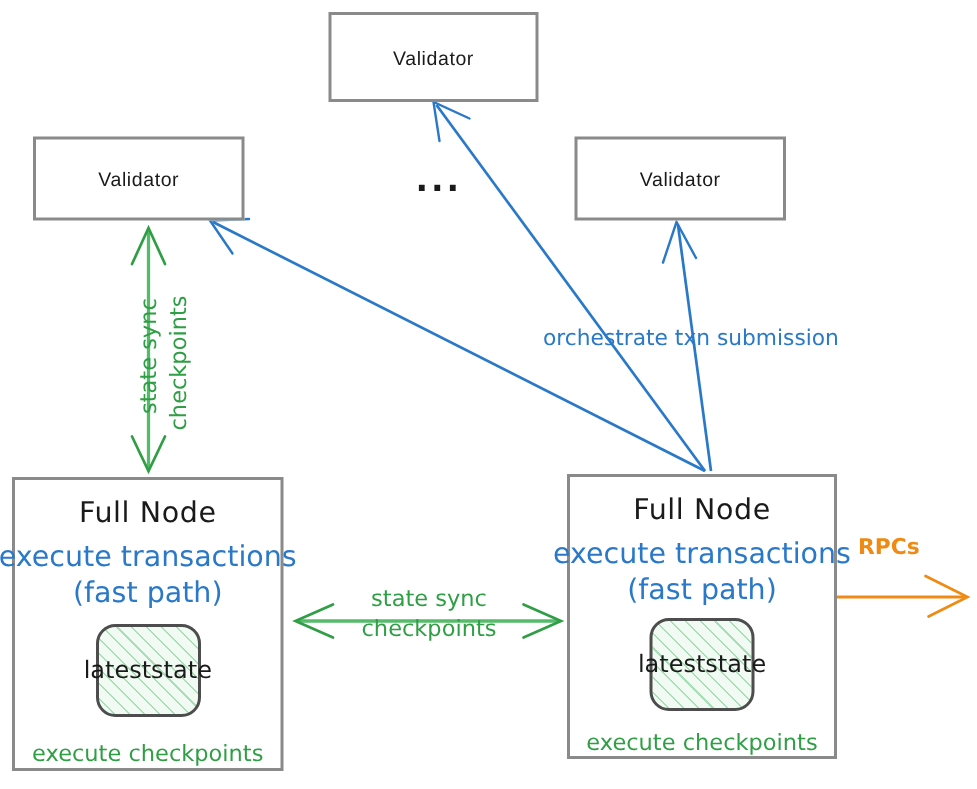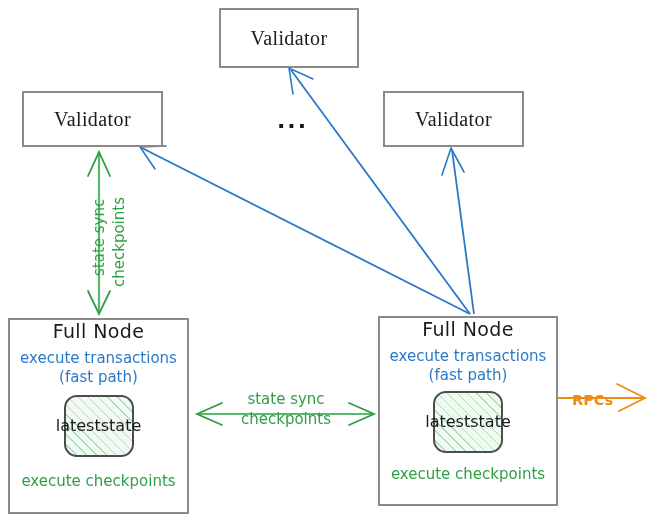--- a/index.html
+++ b/index.html
@@ -25,43 +25,44 @@
     height: 526px;
     pointer-events: none;
   }
   .node-box {
     position: absolute;
     box-sizing: border-box;
     background: #ffffff;
     border: 2px solid #8a8a8a;
   }
   .node-title {
-    font-family: Liberation Serif, serif;
-    font-size: 20px;
+    font-family: Liberation Sans, sans-serif;
+    font-size: 13px;
     color: #1a1a1a;
     text-align: center;
     letter-spacing: 0.4px;
   }
   .validator-box {
     display: flex;
     align-items: center;
     justify-content: center;
   }
   .fullnode-box {
     display: flex;
     flex-direction: column;
     align-items: center;
   }
   .fn-title {
     font-size: 19px;
     color: #1a1a1a;
+    margin-top: 11px;
     letter-spacing: 0.4px;
   }
   .fn-blue {
-    font-size: 15px;
+    font-size: 19px;
     color: #2a79c9;
     text-align: center;
     line-height: 1.25;
     margin-top: 7px;
     white-space: nowrap;
   }
   .fn-green {
     font-size: 15px;
     color: #2f9e44;
     text-align: left;
@@ -171,27 +172,28 @@
 
   <div class="node-box validator-box" style="left:383px; top:91px; width:141px; height:56px;">
     <span class="node-title">Validator</span>
   </div>
 
   <div class="ellipsis" style="left:277px; top:108px;">...</div>
 
   <div class="vlabel" style="left:90px; top:276px; transform: rotate(-90deg);">state sync</div>
   <div class="vlabel" style="left:110px; top:287px; transform: rotate(-90deg);">checkpoints</div>
 
+  <div class="lbl lbl-blue" style="left:362px; top:218px;">orchestrate txn submission</div>
 
   <div class="mid-green" style="left:224px; top:390px; width:124px;">
     <div>state sync</div>
     <div>checkpoints</div>
   </div>
 
-  <div class="lbl lbl-orange" style="left:572px; top:392px;">RPCs</div>
+  <div class="lbl lbl-orange" style="left:572px; top:357px;">RPCs</div>
 
   <div class="node-box fullnode-box" style="left:8px; top:318px; width:181px; height:196px;">
     <div class="fn-title">Full Node</div>
     <div class="fn-blue">
       <div>execute transactions</div>
       <div>(fast path)</div>
     </div>
     <div class="state-box" style="width:70px; height:62px; margin-top:8px;">
       <div class="state-line">latest</div>
       <div class="state-line">state</div>

